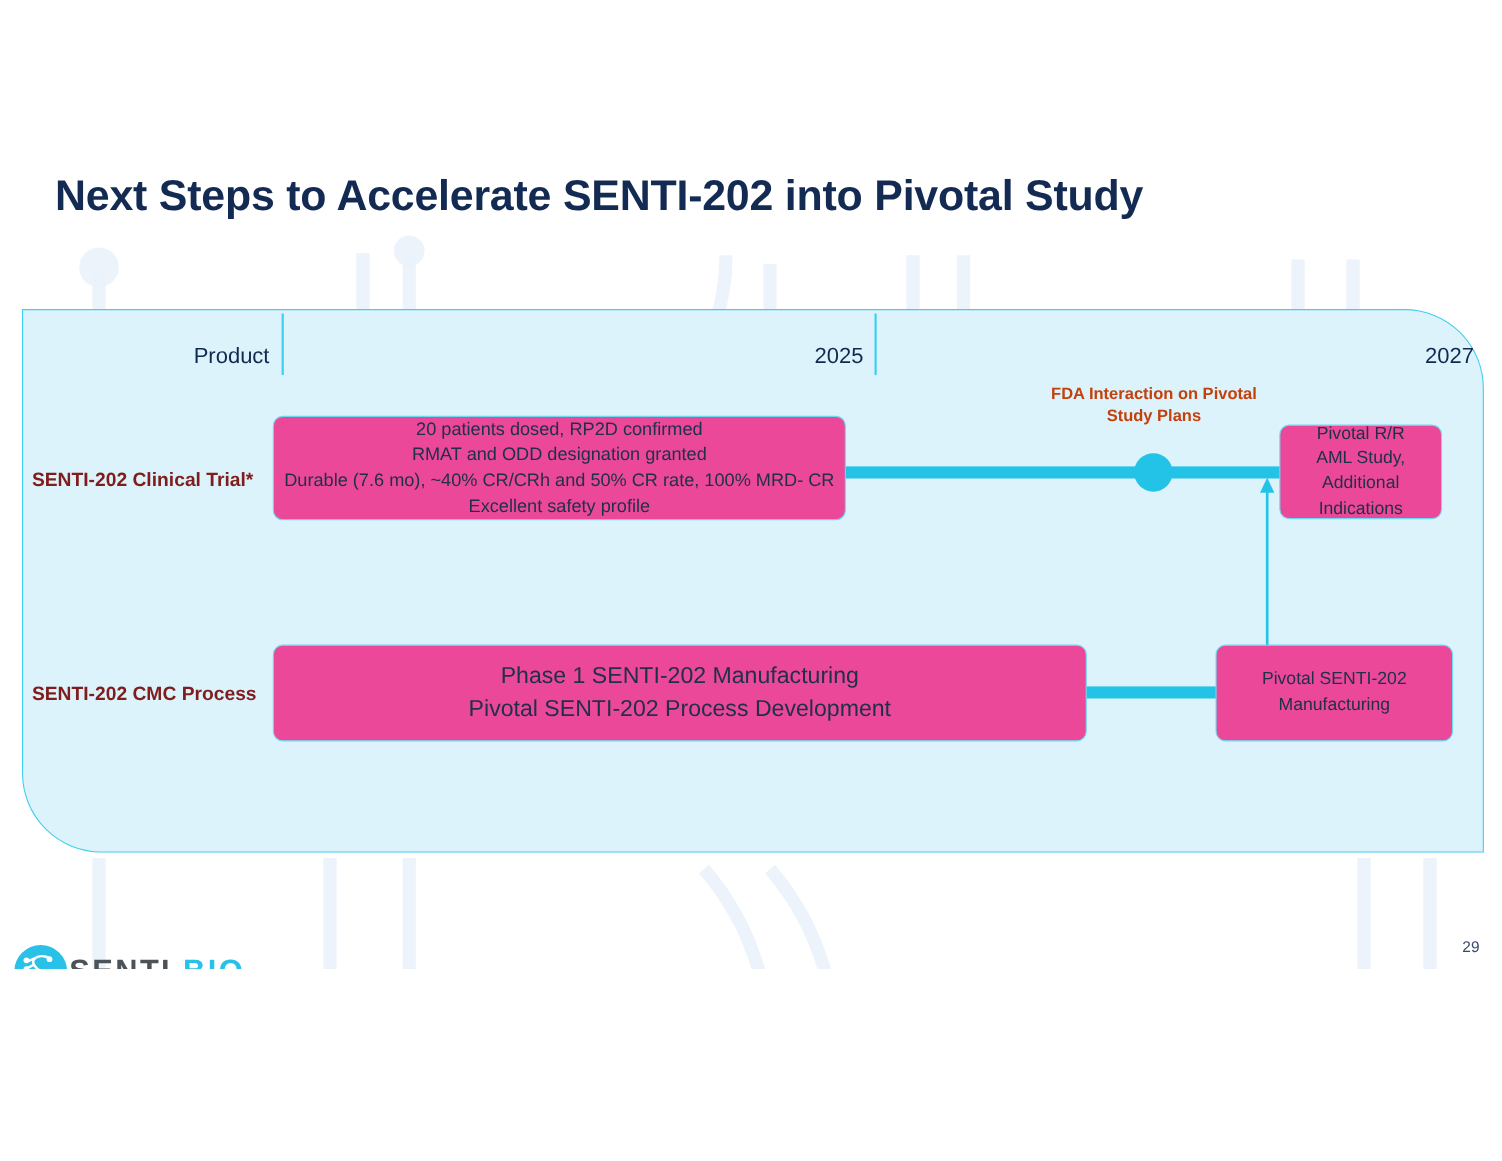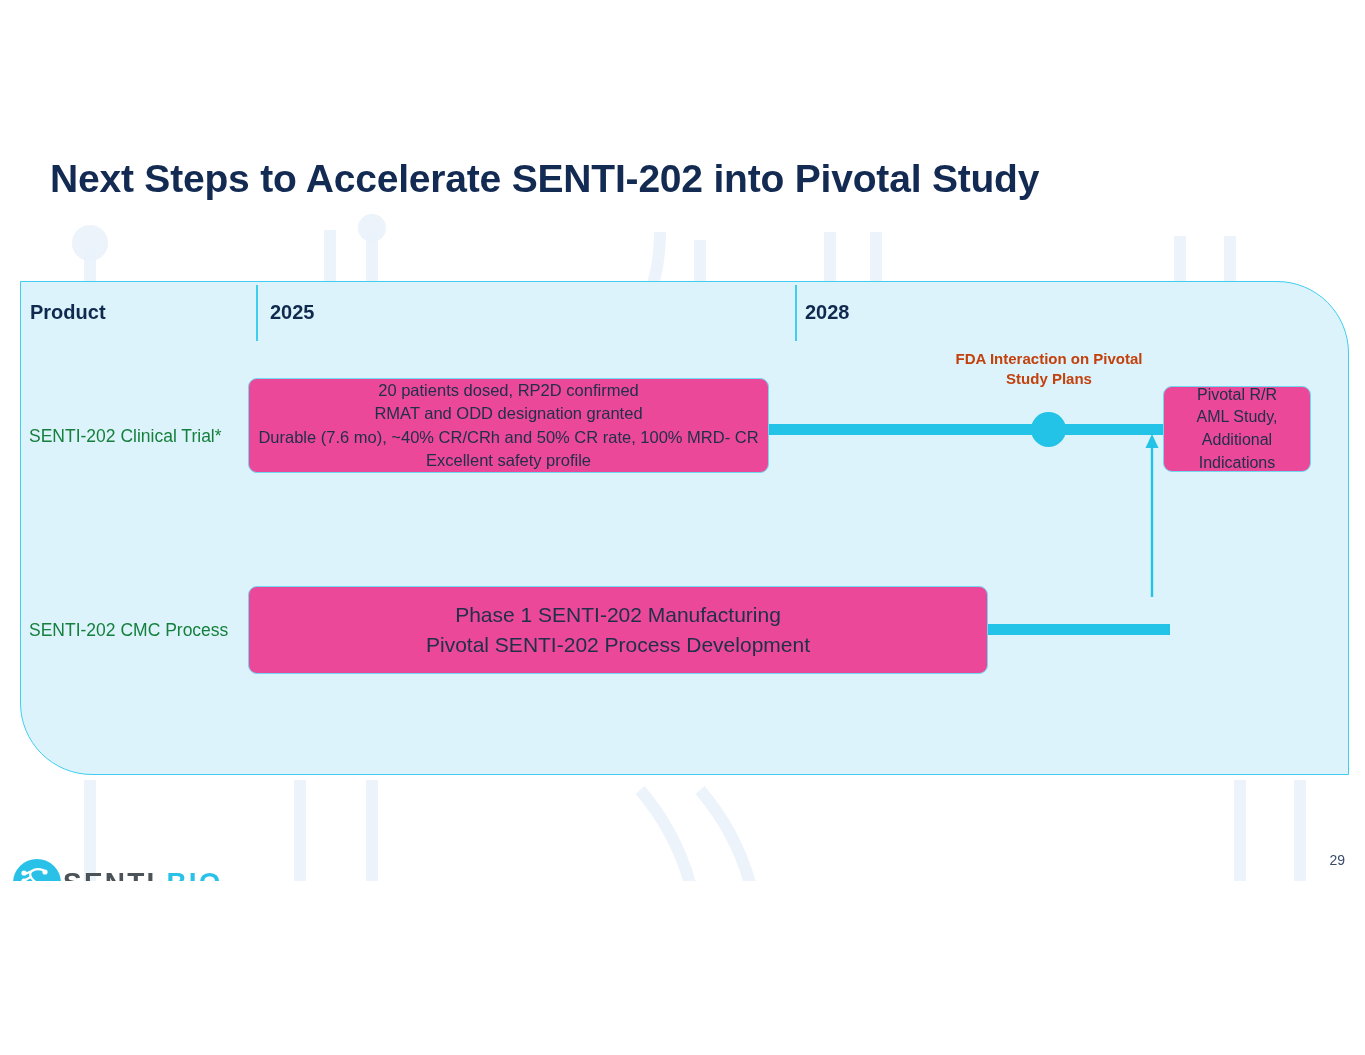--- a/index.html
+++ b/index.html
@@ -68,37 +68,37 @@
     height: 56px;
     background: #3fcef0;
     z-index: 4;
   }
   .col-divider.d1 { left: 256px; }
   .col-divider.d2 { left: 795px; }
 
   
   .hdr {
     position: absolute;
-    top: 301px;
+    top: 313px;
     font-size: 20px;
-    font-weight: bold;
+    font-weight: normal;
     color: #10294f;
-    text-align: left;
+    text-align: right;
     z-index: 5;
   }
   .hdr-product { left: 30px;  width: 215px; }
   .hdr-2025    { left: 270px; width: 515px; }
   .hdr-2026    { left: 805px; width: 535px; }
 
   
   .row-label {
     position: absolute;
     font-size: 17.5px;
-    font-weight: normal;
-    color: #15803d;
+    font-weight: bold;
+    color: #7f1d1d;
     z-index: 6;
     white-space: nowrap;
   }
   .row-label.clinical { left: 29px; top: 426px; }
   .row-label.cmc      { left: 29px; top: 620px; }
 
   
   .bar {
     position: absolute;
     height: 11px;
@@ -253,21 +253,21 @@
 
   <div class="slide-title">Next Steps to Accelerate SENTI-202 into Pivotal Study</div>
 
   <div class="panel"></div>
 
   <div class="col-divider d1"></div>
   <div class="col-divider d2"></div>
 
   <div class="hdr hdr-product">Product</div>
   <div class="hdr hdr-2025">2025</div>
-  <div class="hdr hdr-2026">2028</div>
+  <div class="hdr hdr-2026">2027</div>
 
   <div class="row-label clinical">SENTI-202 Clinical Trial*</div>
   <div class="row-label cmc">SENTI-202 CMC Process</div>
 
   <div class="bar bar-clinical"></div>
 
   <div class="milestone-label" style="white-space: pre-line;">FDA Interaction on Pivotal
 Study Plans</div>
   <div class="milestone-dot"></div>
 
@@ -290,20 +290,24 @@
   <svg class="v-arrow" width="24" height="165" viewBox="0 0 24 165" aria-hidden="true">
     <line x1="12" y1="165" x2="12" y2="14" stroke="#22c3e6" stroke-width="2.4"></line>
     <polygon points="12,2 5.5,16 18.5,16" fill="#22c3e6"></polygon>
   </svg>
 
   <div class="box box-cmc-main">
     <div class="box-text">Phase 1 SENTI-202 Manufacturing
 Pivotal SENTI-202 Process Development</div>
   </div>
 
+  <div class="box box-cmc-pivotal">
+    <div class="box-text">Pivotal SENTI-202
+Manufacturing</div>
+  </div>
 
   <div class="footnote">*Assumes additional financing to continue pivotal process development end of 2025 and to support enrolment of dose expansion patients in 2017</div>
 
   <div class="page-number">29</div>
 
   <div class="logo">
     <svg class="logo-mark" viewBox="0 0 50 50" aria-hidden="true">
       <circle cx="25" cy="25" r="24" fill="#29c1e8"></circle>
       <g stroke="#ffffff" stroke-width="2.2" fill="none" stroke-linecap="round">
         <path d="M33 15 C33 11, 24 10, 20 13 C15 17, 21 23, 27 26 C33 29, 37 34, 32 38 C28 41, 19 40, 18 36"></path>

